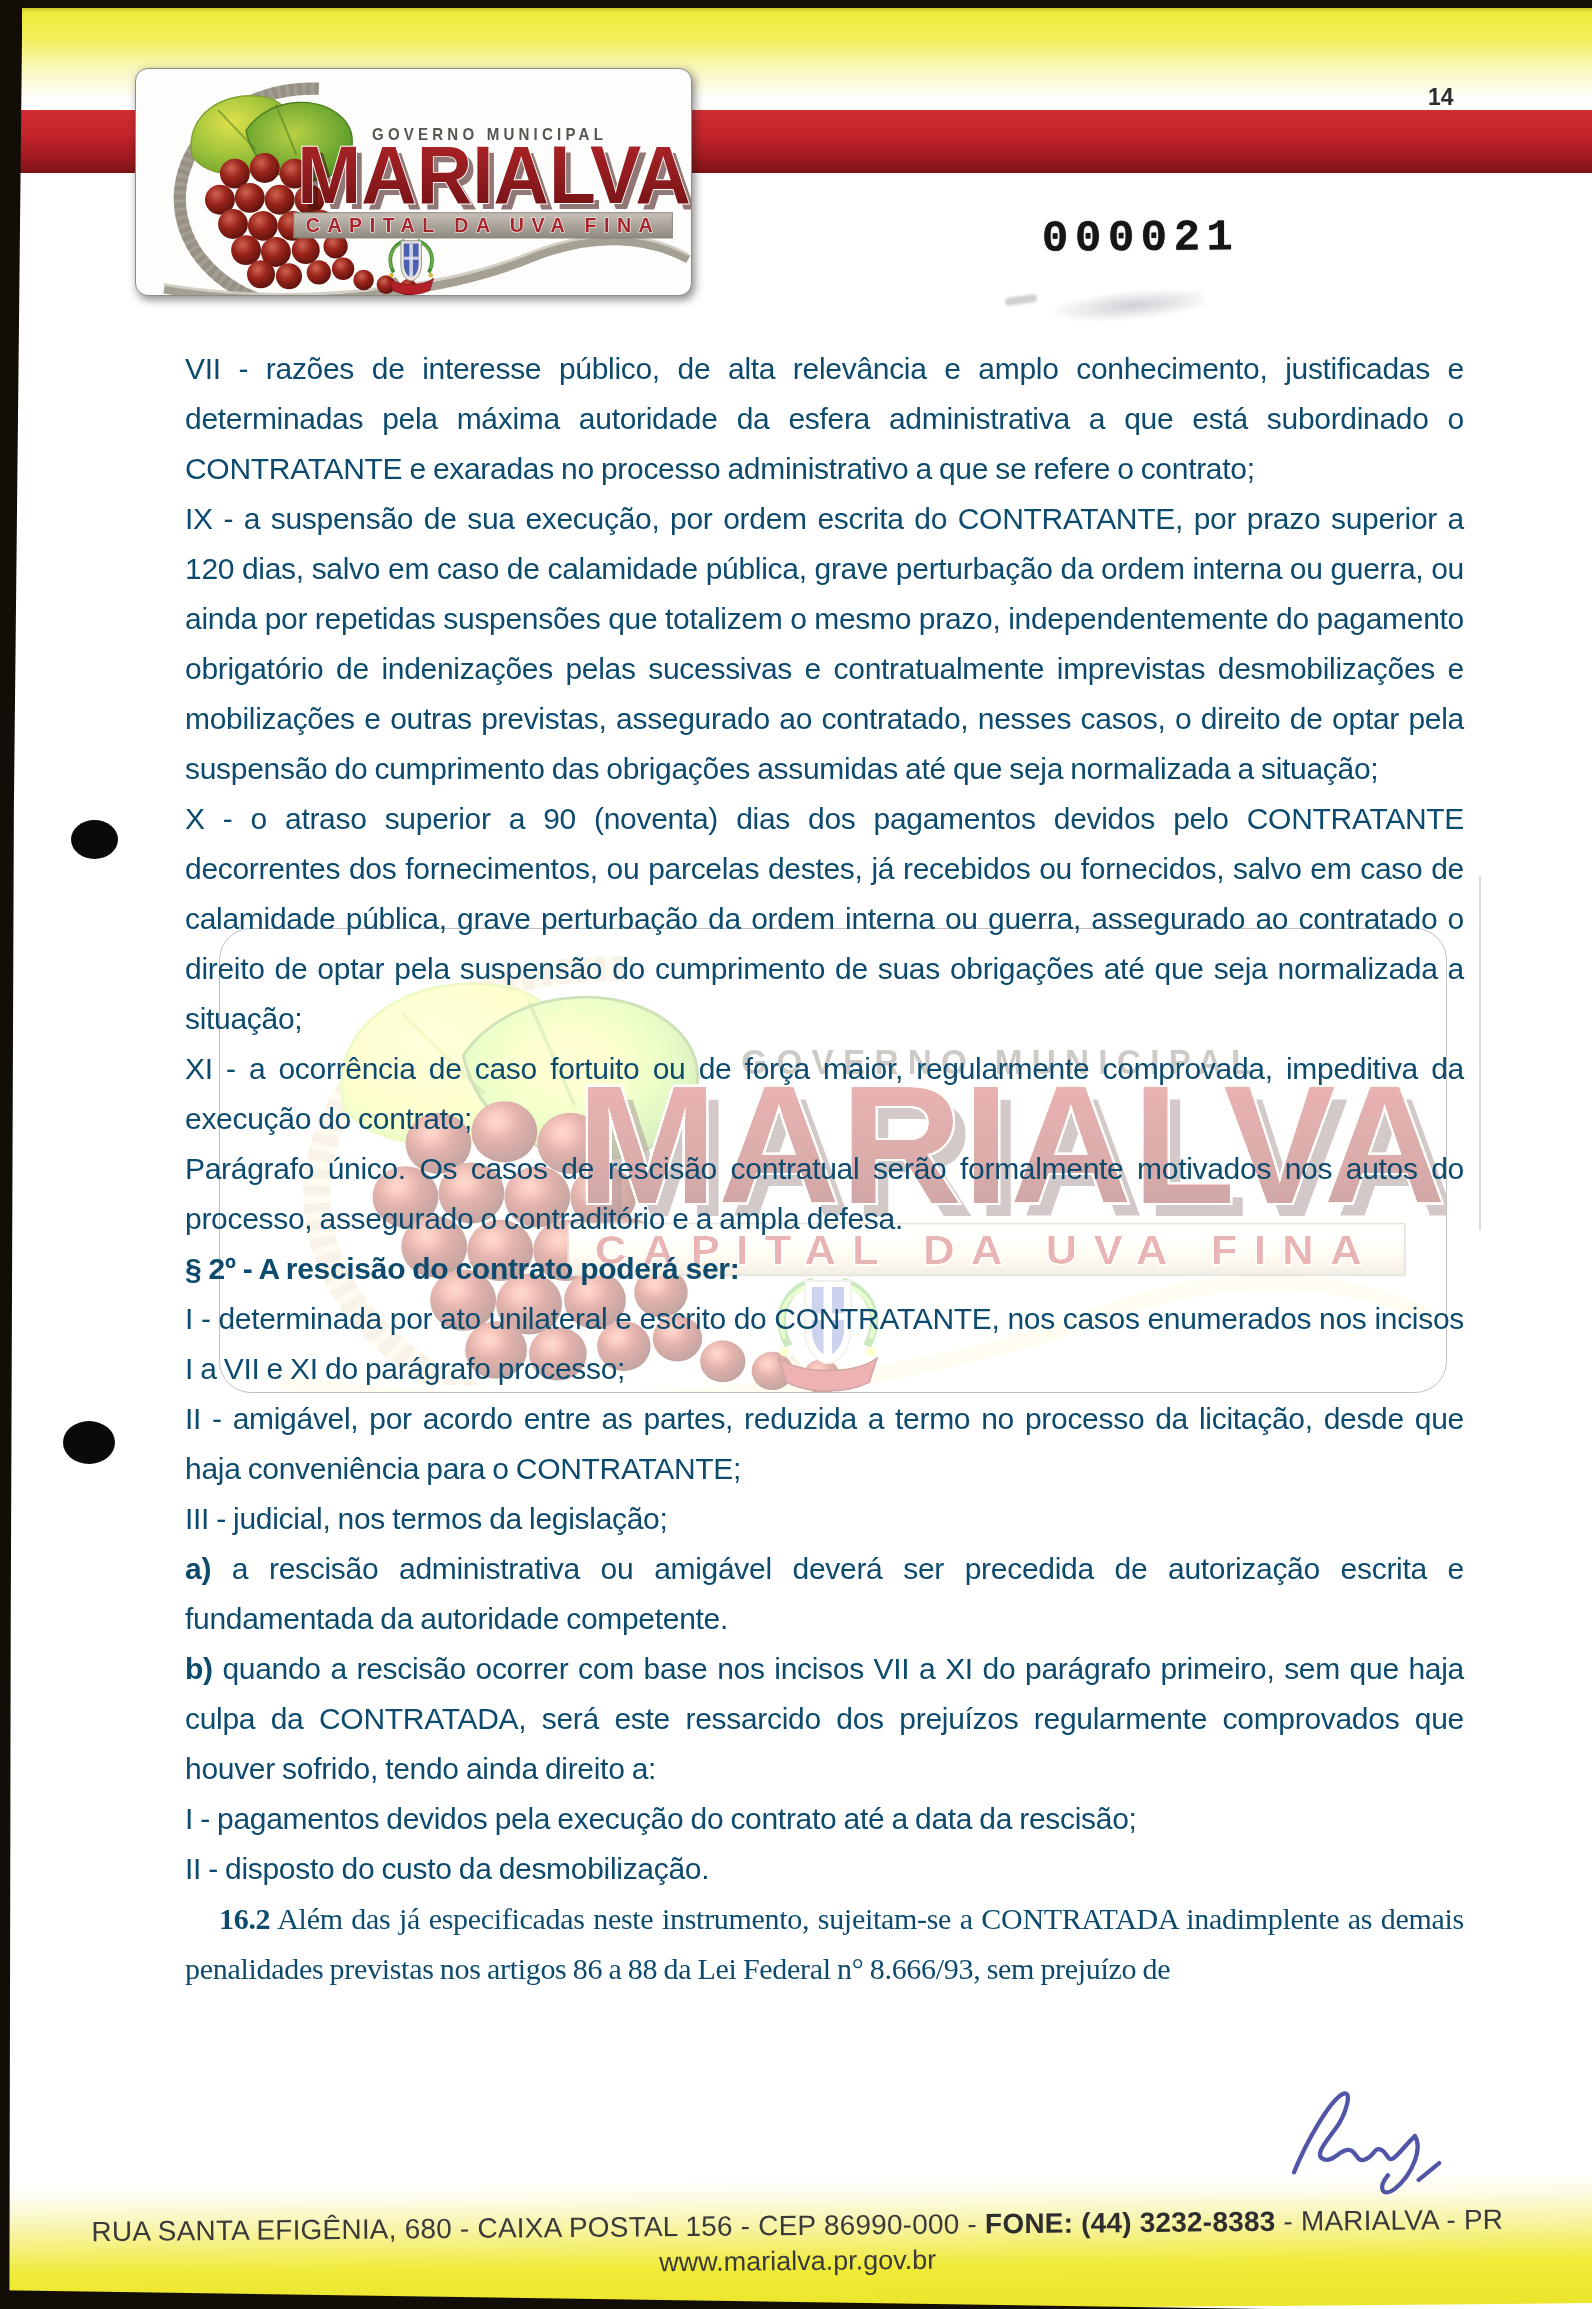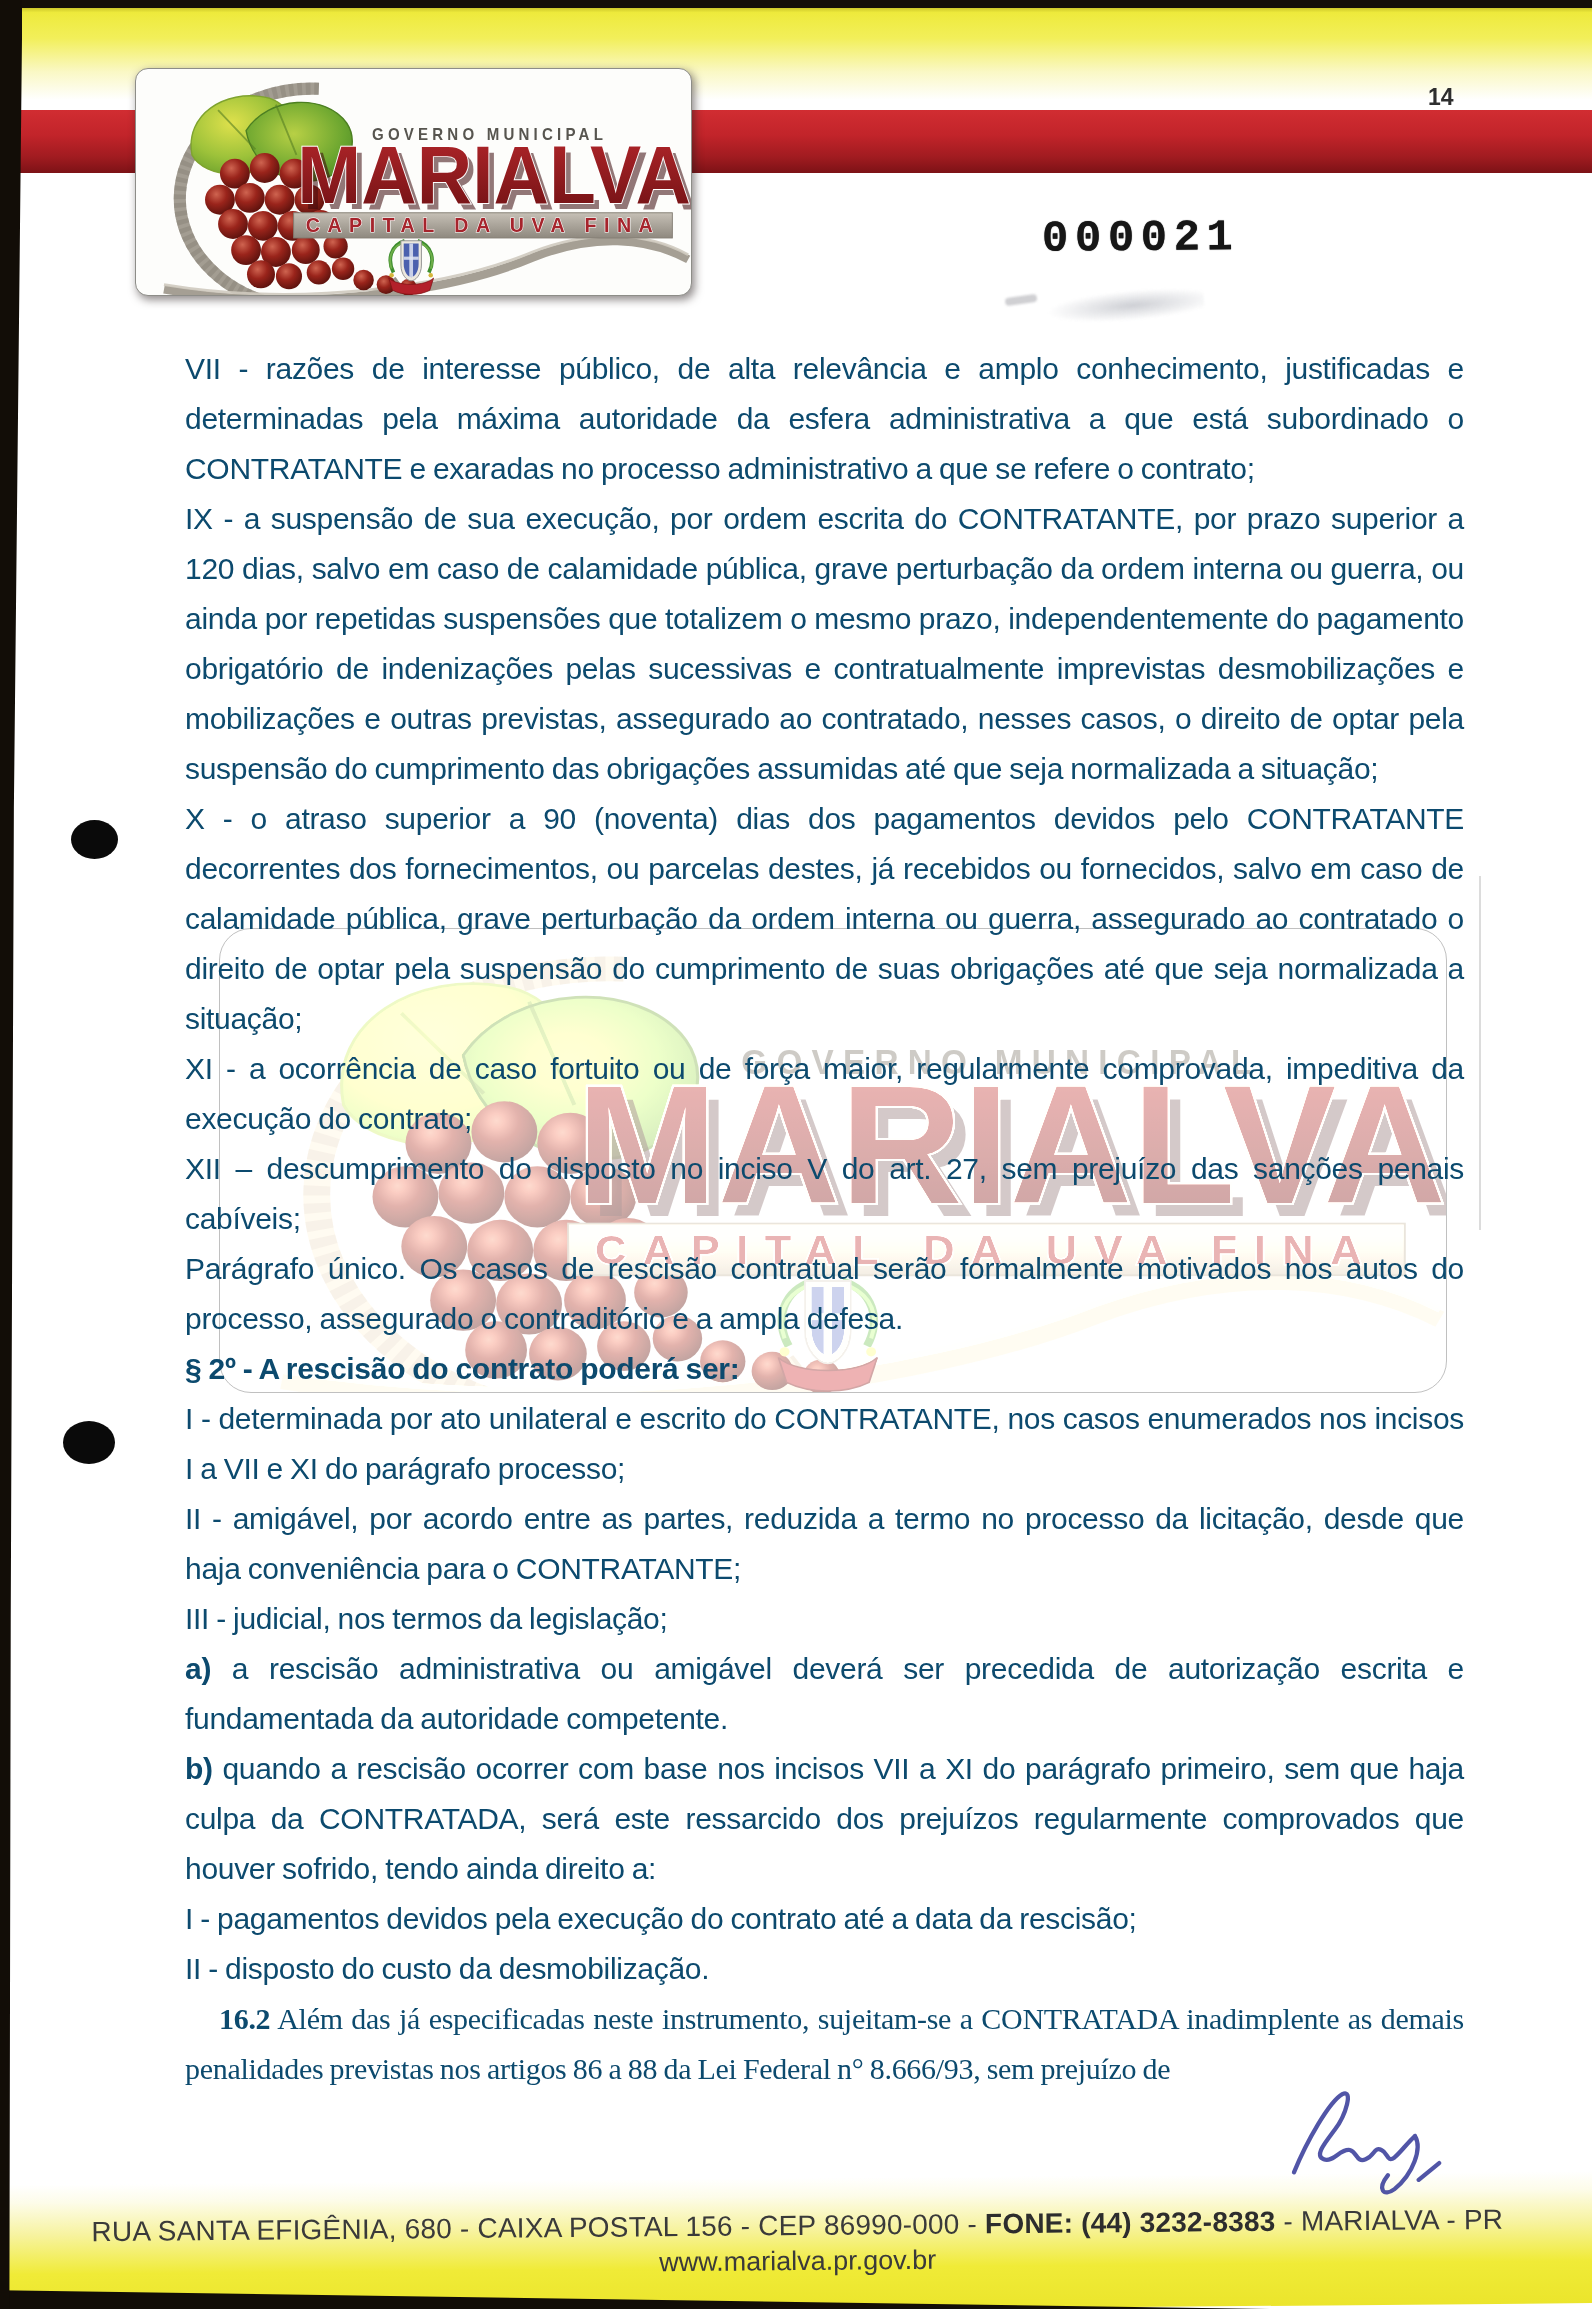--- a/index.html
+++ b/index.html
@@ -177,21 +177,20 @@
         <use href="#logo-art"></use>
       </svg>
   </div>
   <div class="scanline-right"></div>
 
   <div class="body-text">
       <p>VII - razões de interesse público, de alta relevância e amplo conhecimento, justificadas e determinadas pela máxima autoridade da esfera administrativa a que está subordinado o CONTRATANTE e exaradas no processo administrativo a que se refere o contrato;</p>
       <p>IX - a suspensão de sua execução, por ordem escrita do CONTRATANTE, por prazo superior a 120 dias, salvo em caso de calamidade pública, grave perturbação da ordem interna ou guerra, ou ainda por repetidas suspensões que totalizem o mesmo prazo, independentemente do pagamento obrigatório de indenizações pelas sucessivas e contratualmente imprevistas desmobilizações e mobilizações e outras previstas, assegurado ao contratado, nesses casos, o direito de optar pela suspensão do cumprimento das obrigações assumidas até que seja normalizada a situação;</p>
       <p>X - o atraso superior a 90 (noventa) dias dos pagamentos devidos pelo CONTRATANTE decorrentes dos fornecimentos, ou parcelas destes, já recebidos ou fornecidos, salvo em caso de calamidade pública, grave perturbação da ordem interna ou guerra, assegurado ao contratado o direito de optar pela suspensão do cumprimento de suas obrigações até que seja normalizada a situação;</p>
       <p>XI - a ocorrência de caso fortuito ou de força maior, regularmente comprovada, impeditiva da execução do contrato;</p>
-      <p>XII – descumprimento do disposto no inciso V do art. 27, sem prejuízo das sanções penais cabíveis;</p>
       <p>Parágrafo único. Os casos de rescisão contratual serão formalmente motivados nos autos do processo, assegurado o contraditório e a ampla defesa.</p>
       <p class="bold">§ 2º - A rescisão do contrato poderá ser:</p>
       <p>I - determinada por ato unilateral e escrito do CONTRATANTE, nos casos enumerados nos incisos I a VII e XI do parágrafo processo;</p>
       <p>II - amigável, por acordo entre as partes, reduzida a termo no processo da licitação, desde que haja conveniência para o CONTRATANTE;</p>
       <p>III - judicial, nos termos da legislação;</p>
       <p><b>a)</b> a rescisão administrativa ou amigável deverá ser precedida de autorização escrita e fundamentada da autoridade competente.</p>
       <p><b>b)</b> quando a rescisão ocorrer com base nos incisos VII a XI do parágrafo primeiro, sem que haja culpa da CONTRATADA, será este ressarcido dos prejuízos regularmente comprovados que houver sofrido, tendo ainda direito a:</p>
       <p>I - pagamentos devidos pela execução do contrato até a data da rescisão;</p>
       <p>II - disposto do custo da desmobilização.</p>
       <p class="indent"><b>16.2</b> Além das já especificadas neste instrumento, sujeitam-se a CONTRATADA inadimplente as demais penalidades previstas nos artigos 86 a 88 da Lei Federal n° 8.666/93, sem prejuízo de</p>

